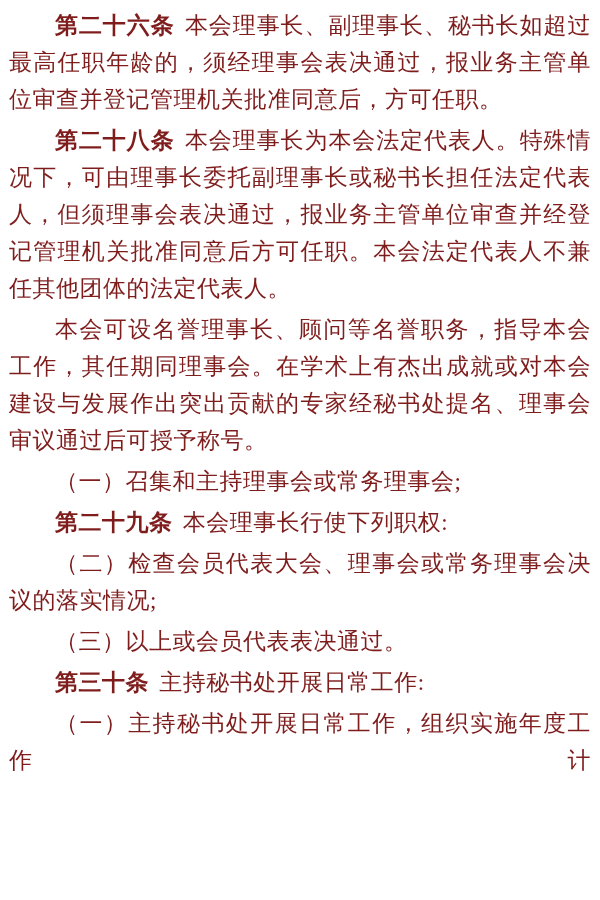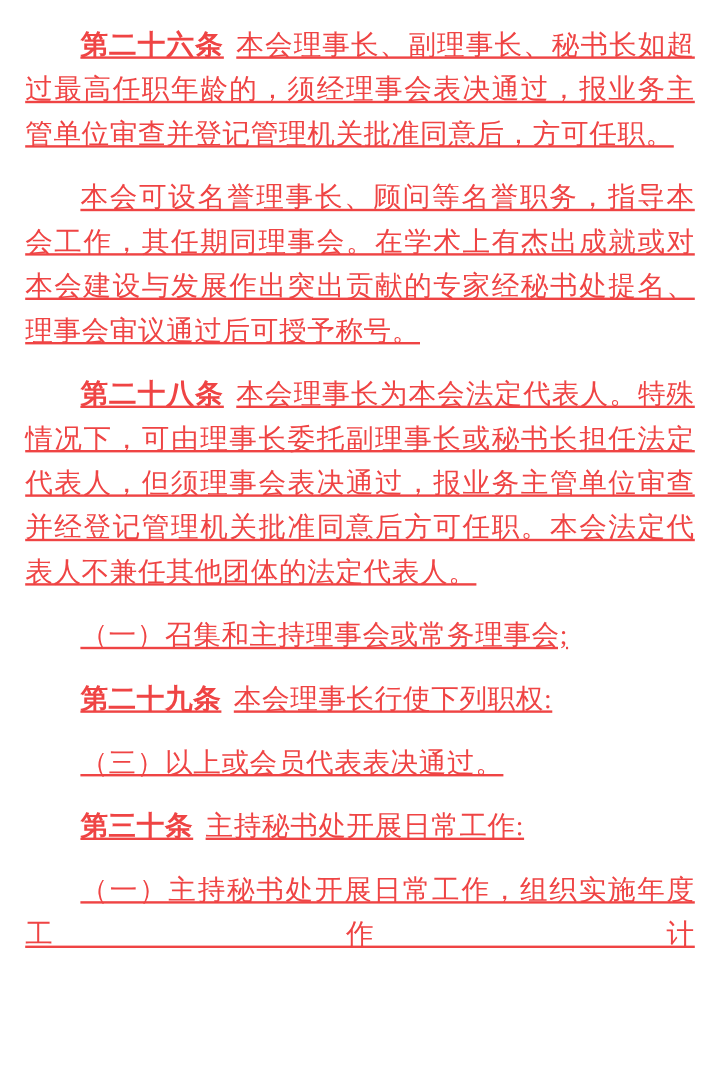--- a/index.html
+++ b/index.html
@@ -12,29 +12,28 @@
   }
   .page {
     box-sizing: border-box;
     width: 600px;
     height: 900px;
     padding: 3px 5px 0 5px;
     background: #ffffff;
     font-family: "Liberation Serif", "DejaVu Serif", serif;
   }
   p.para {
-    margin: 16px;
+    margin: 4px;
     font-size: 23px;
     line-height: 37px;
-    color: #ef4444;
+    color: #7f1d1d;
     text-align: justify;
     text-indent: 2em;
     letter-spacing: 0.5px;
     word-break: break-all;
-    text-decoration: underline;
   }
   span.head {
     font-weight: 700;
   }
   span.head:not(:empty) {
     margin-right: 0.45em;
   }
   span.body {
     font-weight: 400;
   }
@@ -43,28 +42,29 @@
   }
 </style>
 </head>
 <body>
 
 <div class="page">
 
   <p class="para"><span class="head">第二十六条</span><span class="body">本会理事长、副理事长、秘书长如超过最高任职年龄的，须经理事会表决通过，报业务主管单位审查并登记管理机关批准同意后，方可任职。</span></p>
 
 
+  <p class="para"><span class="head">第二十八条</span><span class="body">本会理事长为本会法定代表人。特殊情况下，可由理事长委托副理事长或秘书长担任法定代表人，但须理事会表决通过，报业务主管单位审查并经登记管理机关批准同意后方可任职。本会法定代表人不兼任其他团体的法定代表人。</span></p>
+
   <p class="para"><span class="head"></span><span class="body">本会可设名誉理事长、顾问等名誉职务，指导本会工作，其任期同理事会。在学术上有杰出成就或对本会建设与发展作出突出贡献的专家经秘书处提名、理事会审议通过后可授予称号。</span></p>
-
-  <p class="para"><span class="head">第二十八条</span><span class="body">本会理事长为本会法定代表人。特殊情况下，可由理事长委托副理事长或秘书长担任法定代表人，但须理事会表决通过，报业务主管单位审查并经登记管理机关批准同意后方可任职。本会法定代表人不兼任其他团体的法定代表人。</span></p>
 
   <p class="para"><span class="head"></span><span class="body">（一）召集和主持理事会或常务理事会;</span></p>
 
   <p class="para"><span class="head">第二十九条</span><span class="body">本会理事长行使下列职权:</span></p>
 
+  <p class="para"><span class="head"></span><span class="body">（二）检查会员代表大会、理事会或常务理事会决议的落实情况;</span></p>
 
   <p class="para"><span class="head"></span><span class="body">（三）以上或会员代表表决通过。</span></p>
 
   <p class="para"><span class="head">第三十条</span><span class="body">主持秘书处开展日常工作:</span></p>
 
   <p class="para cut-line"><span class="head"></span><span class="body">（一）主持秘书处开展日常工作，组织实施年度工作计</span></p>
 
 </div>
 
 </body></html>

